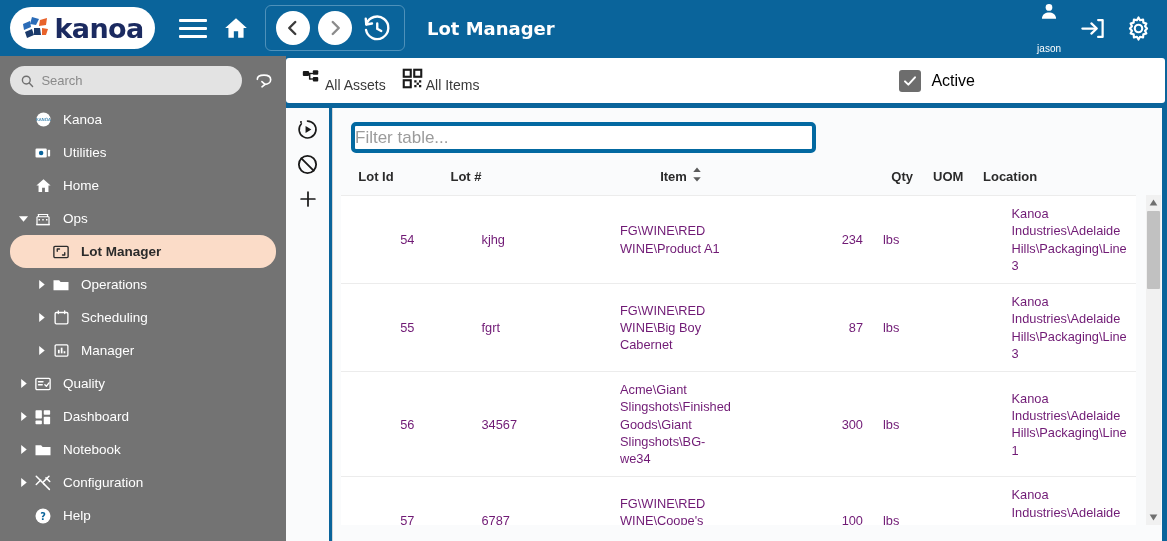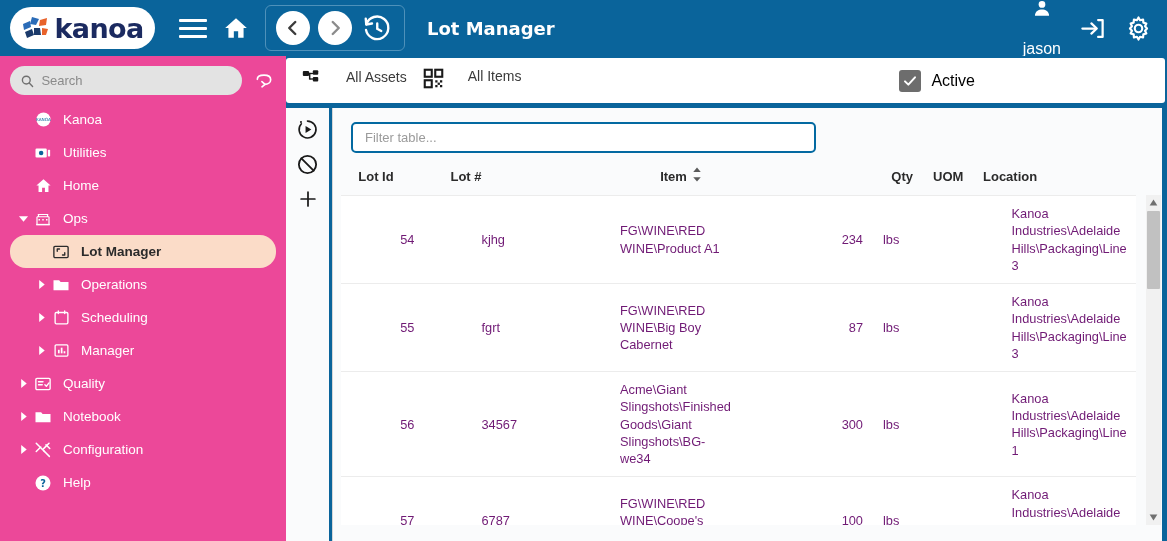--- a/index.html
+++ b/index.html
@@ -52,26 +52,26 @@
   .page-title {
     margin-left: 22px; color: #ffffff; font-size: 18px; font-weight: 700;
     font-family: "DejaVu Sans", sans-serif;
   }
 
   .topbar-right {
     margin-left: auto; margin-right: 14px;
     display: flex; align-items: center; gap: 16px;
   }
   .user-block { display:flex; flex-direction: column; align-items:center; gap: 1px; cursor:pointer; }
-  .user-name { color:#fff; font-size: 16px; margin-top: 20px; }
+  .user-name { color:#fff; font-size: 10px; margin-top: 20px; }
 
   
   .sidebar {
     position: absolute; top: 56px; left: 0; width: 286px; height: 485px;
-    background: #ec4899;
+    background: #737373;
   }
   .search-row { display:flex; align-items:center; padding: 10px 0 0 10px; gap: 10px; }
   .search-box {
     width: 232px; height: 29px; border-radius: 15px; background: #E3E3E3;
     display:flex; align-items:center; padding: 0 10px; gap: 7px;
   }
   .search-box input {
     border: none; outline: none; background: transparent; width: 100%;
     font-size: 13px; color: #333; font-family: "Liberation Sans", sans-serif;
   }
@@ -98,21 +98,21 @@
   .lvl2 { padding-left: 22px; }
 
   
   .main { position: absolute; top: 56px; left: 286px; width: 881px; height: 485px; background: #0A649B; }
 
   .ribbon {
     position: absolute; top: 2px; left: 0px; width: 879px; height: 45px;
     background: #ffffff; border-radius: 3px;
     display: flex; align-items: center; padding: 0 0 0 8px;
   }
-  .ribbon-item { display:flex; align-items:flex-start; gap:24px; cursor:pointer; padding: 4px 8px; }
+  .ribbon-item { display:flex; align-items:flex-end; gap:3px; cursor:pointer; padding: 4px 8px; }
   .ribbon-item .rlabel { font-size: 14px; color: #3A3A3A; }
   .ribbon-right { margin-left: auto; display:flex; align-items:center; gap:10px; margin-right: 190px; }
   .checkbox {
     width: 22px; height: 22px; border-radius: 3px; background: #6D6D6D;
     display:flex; align-items:center; justify-content:center;
   }
 
   .content-wrap {
     position: absolute; top: 52px; left: 0px; width: 879px; height: 433px;
     display: flex;
@@ -125,22 +125,22 @@
   .toolbtn { width: 26px; height: 26px; background:none; border:none; cursor:pointer;
              display:flex; align-items:center; justify-content:center; }
 
   .tablepanel {
     flex: 1; height: 433px; background: #FAFBFC;
     border-left: 1px solid #d6d6d6;
     position: relative; overflow: hidden;
   }
   .filter-wrap { padding: 14px 18px 8px 18px; }
   .filter-input {
-    width: 465px; height: 31px; border: 2px solid #0369a1; border-radius: 5px;
-    padding: 0 12px; font-size: 13px; color: #333; outline: none;
+    width: 465px; height: 31px; border: 4px solid #0369a1; border-radius: 5px;
+    padding: 0 0; font-size: 17px; color: #333; outline: none;
     background: #fff; font-family: "Liberation Sans", sans-serif;
   }
   .filter-input::placeholder { color: #9b9b9b; }
 
   table { width: 795px; border-collapse: collapse; table-layout: fixed; margin-left: 8px; }
   thead th {
     font-size: 13px; font-weight: 700; color: #2B2B2B; padding: 6px 8px 10px 8px;
     text-align: left; white-space: nowrap;
   }
   th.c-lotid { width: 70px; text-align: center; }
@@ -385,20 +385,36 @@
             </svg>
           </span>
           <span class="nicon">
             <svg width="18" height="18" viewBox="0 0 24 24" fill="none" stroke="#fff" stroke-width="1.8">
               <rect x="2.5" y="4.5" width="19" height="15" rx="1.5"></rect>
               <path d="M6 9 H12 M6 13 H11" stroke-linecap="round"></path>
               <path d="M14.5 13 L16.5 15 L20 10.5" stroke-linecap="round" stroke-linejoin="round"></path>
             </svg>
           </span>
           <span class="nlabel">Quality</span>
+        </div>
+        <div class="navitem lvl0">
+          <span class="caret">
+            <svg width="11" height="11" viewBox="0 0 12 12" fill="#ffffff">
+              <path d="M3.5 1 V11 L9.5 6 Z"></path>
+            </svg>
+          </span>
+          <span class="nicon">
+            <svg width="18" height="18" viewBox="0 0 24 24" fill="#fff">
+              <rect x="2" y="3" width="8.5" height="11" rx="1"></rect>
+              <rect x="13" y="3" width="8.5" height="6" rx="1"></rect>
+              <rect x="2" y="16.5" width="8.5" height="5" rx="1"></rect>
+              <rect x="13" y="11.5" width="8.5" height="10" rx="1"></rect>
+            </svg>
+          </span>
+          <span class="nlabel">Dashboard</span>
         </div>
         <div class="navitem lvl0">
           <span class="caret">
             <svg width="11" height="11" viewBox="0 0 12 12" fill="#ffffff">
               <path d="M3.5 1 V11 L9.5 6 Z"></path>
             </svg>
           </span>
           <span class="nicon">
             <svg width="18" height="18" viewBox="0 0 24 24" fill="#fff">
               <path d="M2 5.5 H9.5 L11.5 8 H22 V19 H2 Z"></path>

